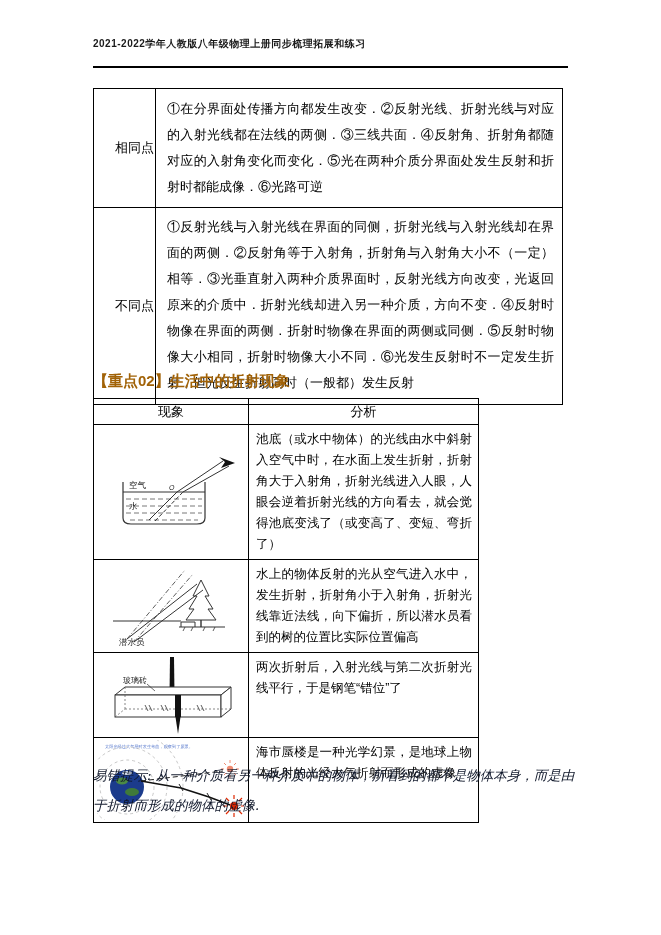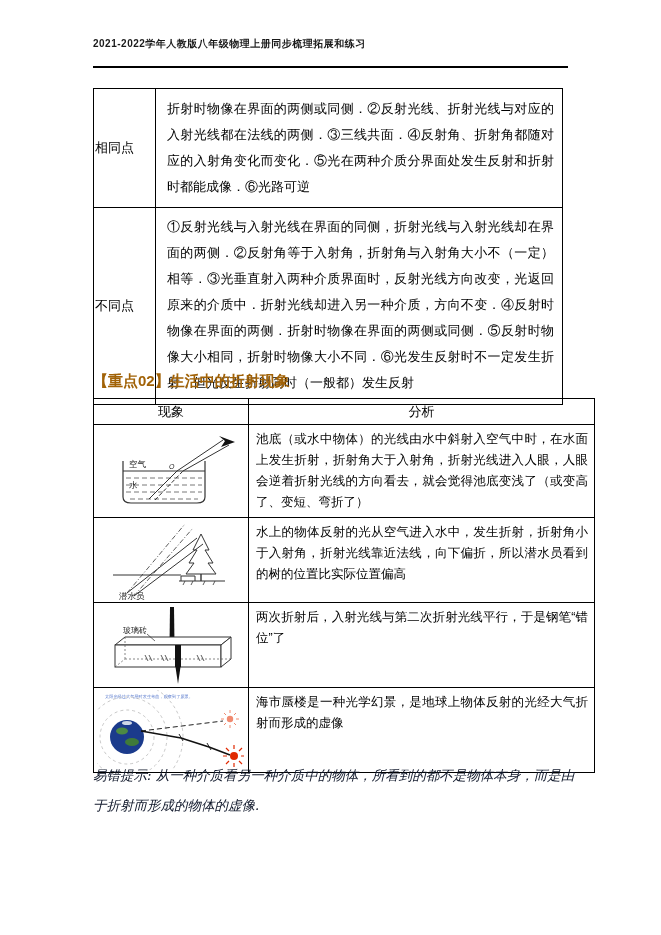--- a/index.html
+++ b/index.html
@@ -21,39 +21,39 @@
     position: absolute; top: 66px; left: 93px; width: 475px;
     border-top: 2px solid #000;
   }
   table { border-collapse: collapse; table-layout: fixed; }
   td, th { border: 1px solid #000; }
 
   .cmp-table {
     position: absolute; top: 88px; left: 93px; width: 470px;
   }
   .cmp-label {
-    width: 62px; text-align: left; vertical-align: middle;
+    width: 62px; text-align: right; vertical-align: middle;
     font-size: 13px;
   }
   .cmp-text {
     font-size: 13px; line-height: 26px;
     padding: 7px 8px 7px 11px;
     text-align: justify;
     vertical-align: top;
   }
   .row-same td:last-child { height: 95px; }
   .row-diff td:last-child { height: 162px; font-family: Liberation Mono, monospace; }
 
   .section-heading {
     position: absolute; top: 372px; left: 93px;
     font-size: 15px; font-weight: bold;
   }
 
   .phen-table {
-    position: absolute; top: 398px; left: 93px; width: 502px;
+    position: absolute; top: 398px; left: 93px; width: 386px;
   }
   .phen-table th {
     height: 26px; font-size: 13px; font-weight: normal;
     text-align: center; vertical-align: middle;
   }
   .phen-col1 { width: 155px; }
   .diagram-cell {
     text-align: center; vertical-align: middle; padding: 2px;
     height: 85px;
   }
@@ -80,21 +80,21 @@
   <div class="header-rule"></div>
 
   <table class="cmp-table">
     <colgroup>
         <col style="width:62px">
         <col>
       </colgroup>
     <tbody>
         <tr class="row-same">
       <td class="cmp-label">相同点</td>
-      <td class="cmp-text">折射时物像在界面的两侧或同侧．②反射光线、折射光线与对应的入射光线都在法线的两侧．③三线共面．④反射角、折射角都随对应的入射角变化而变化．⑤光在两种介质分界面处发生反射和折射时都能成像．⑥光路可逆</td>
+      <td class="cmp-text">①在分界面处传播方向都发生改变．②反射光线、折射光线与对应的入射光线都在法线的两侧．③三线共面．④反射角、折射角都随对应的入射角变化而变化．⑤光在两种介质分界面处发生反射和折射时都能成像．⑥光路可逆</td>
     </tr>
     <tr class="row-diff">
       <td class="cmp-label">不同点</td>
       <td class="cmp-text">①反射光线与入射光线在界面的同侧，折射光线与入射光线却在界面的两侧．②反射角等于入射角，折射角与入射角大小不（一定）相等．③光垂直射入两种介质界面时，反射光线方向改变，光返回原来的介质中．折射光线却进入另一种介质，方向不变．④反射时物像在界面的两侧．折射时物像在界面的两侧或同侧．⑤反射时物像大小相同，折射时物像大小不同．⑥光发生反射时不一定发生折射，但光反生折射同时（一般都）发生反射</td>
     </tr>
   </tbody>
     </table>
 
   <div class="section-heading" style="color:#a16207">【重点02】生活中的折射现象</div>
 

